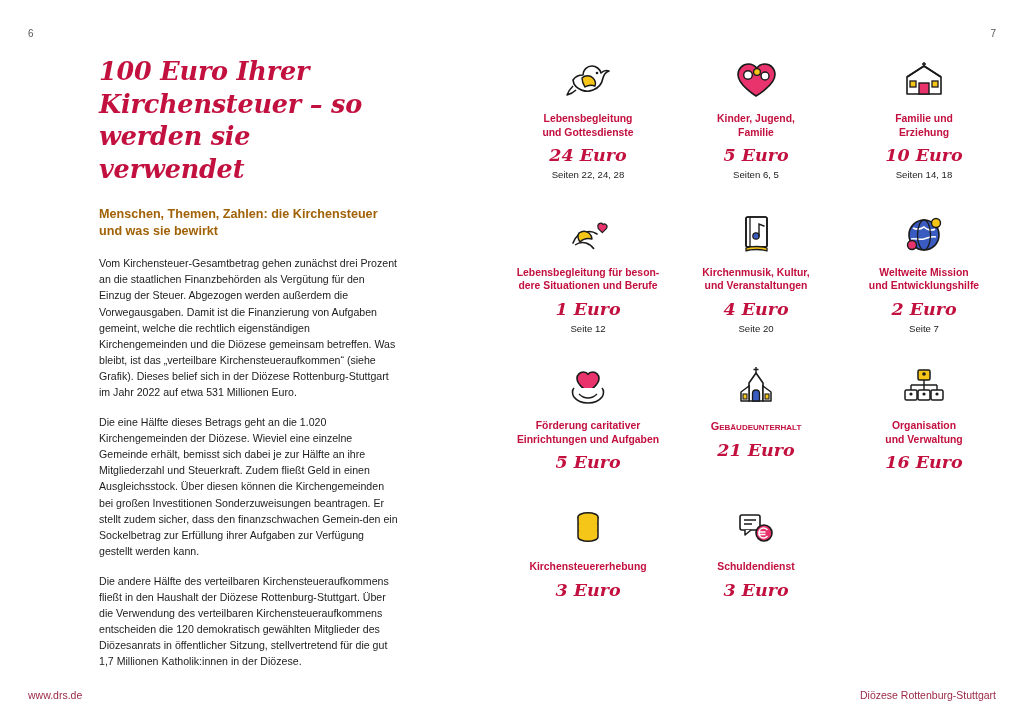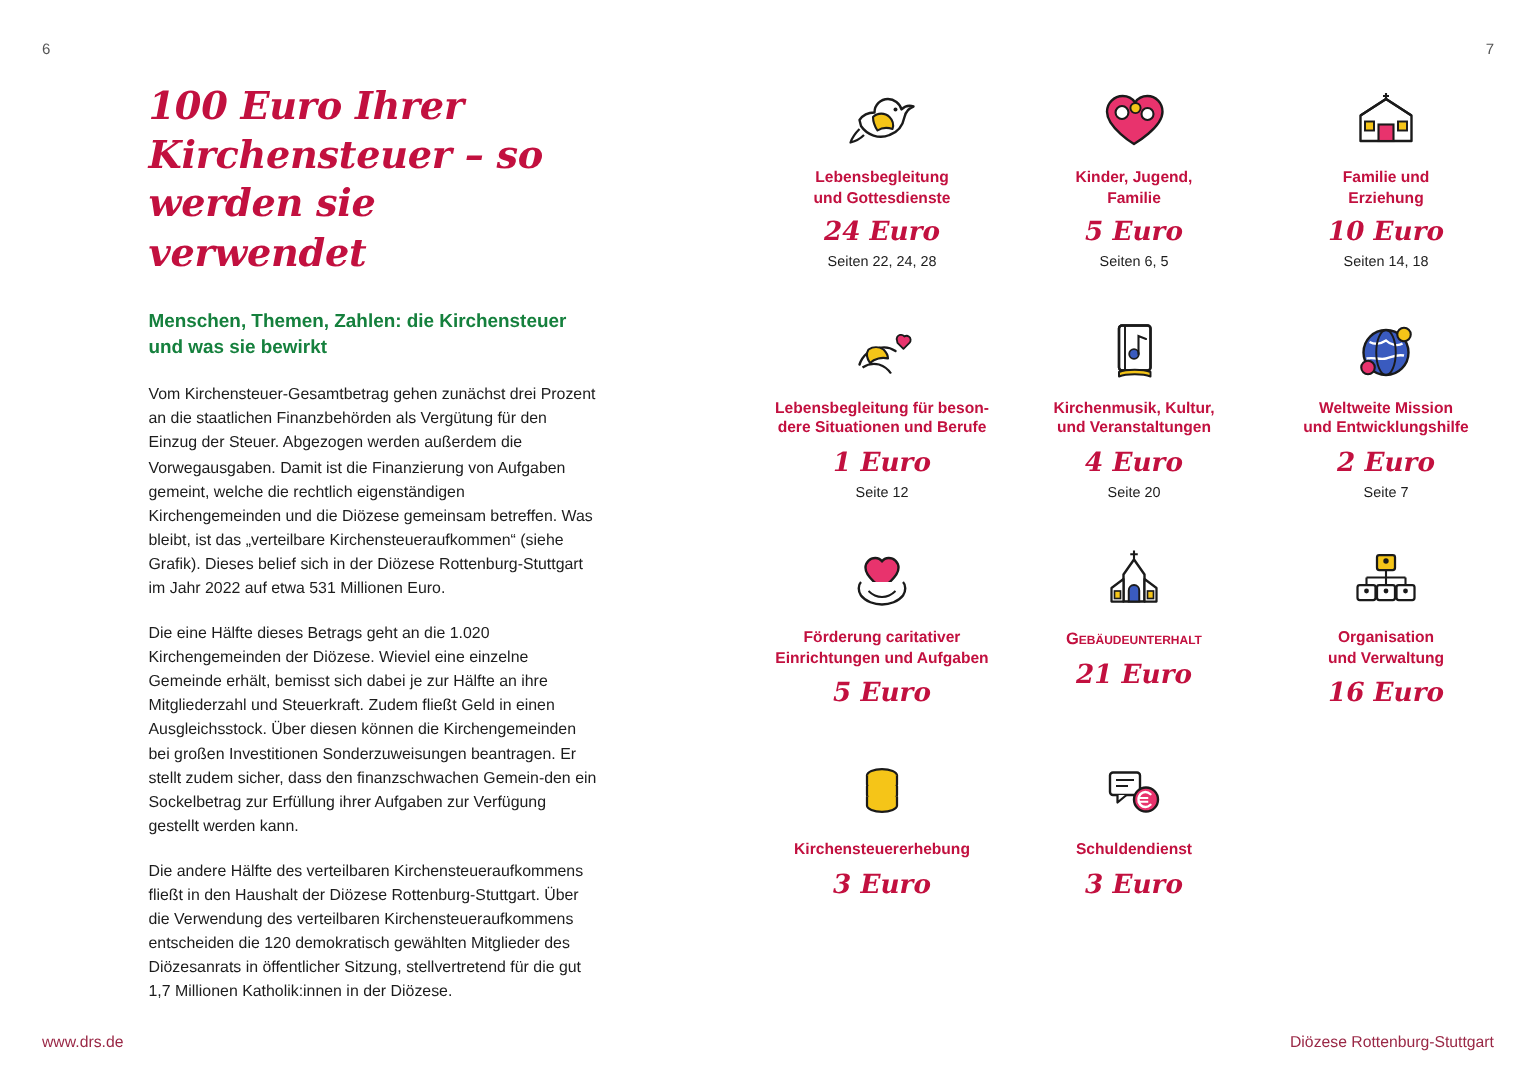--- a/index.html
+++ b/index.html
@@ -55,21 +55,21 @@
     font-size: 25.5px;
     line-height: 1.28;
     color: #c2103f;
     letter-spacing: -0.2px;
     margin: 0 0 20px 0;
   }
   .subhead {
     font-size: 12.6px;
     font-weight: bold;
     line-height: 1.42;
-    color: #15803d;
+    color: #a16207;
     margin: 0 0 14px 0;
   }
   .body-p {
     font-size: 10.6px;
     line-height: 1.52;
     color: #1c1c1c;
     margin: 0 0 14px 0;
     text-align: left;
     hyphens: manual;
   }

